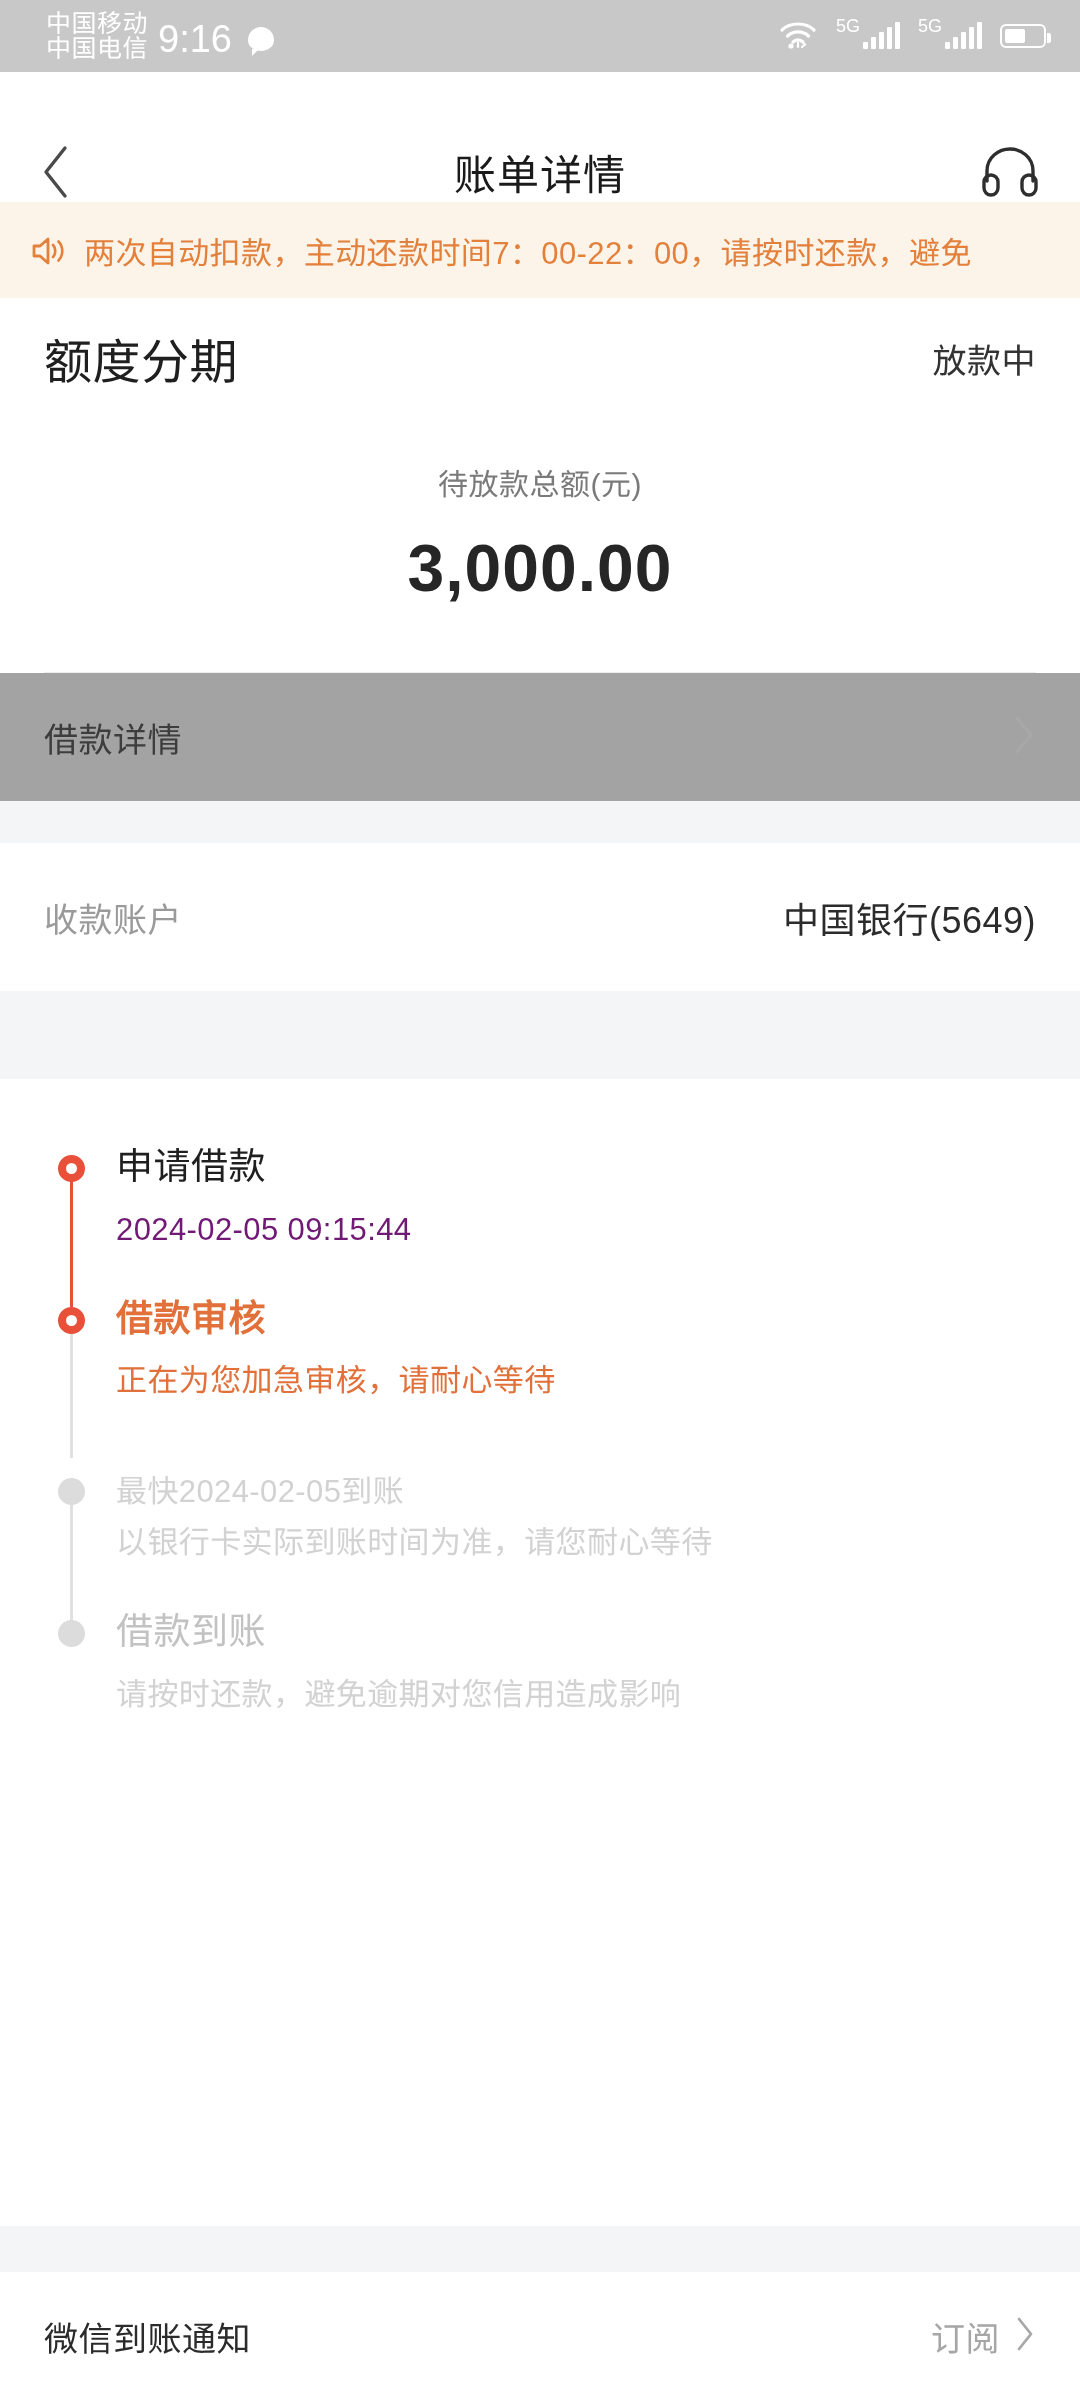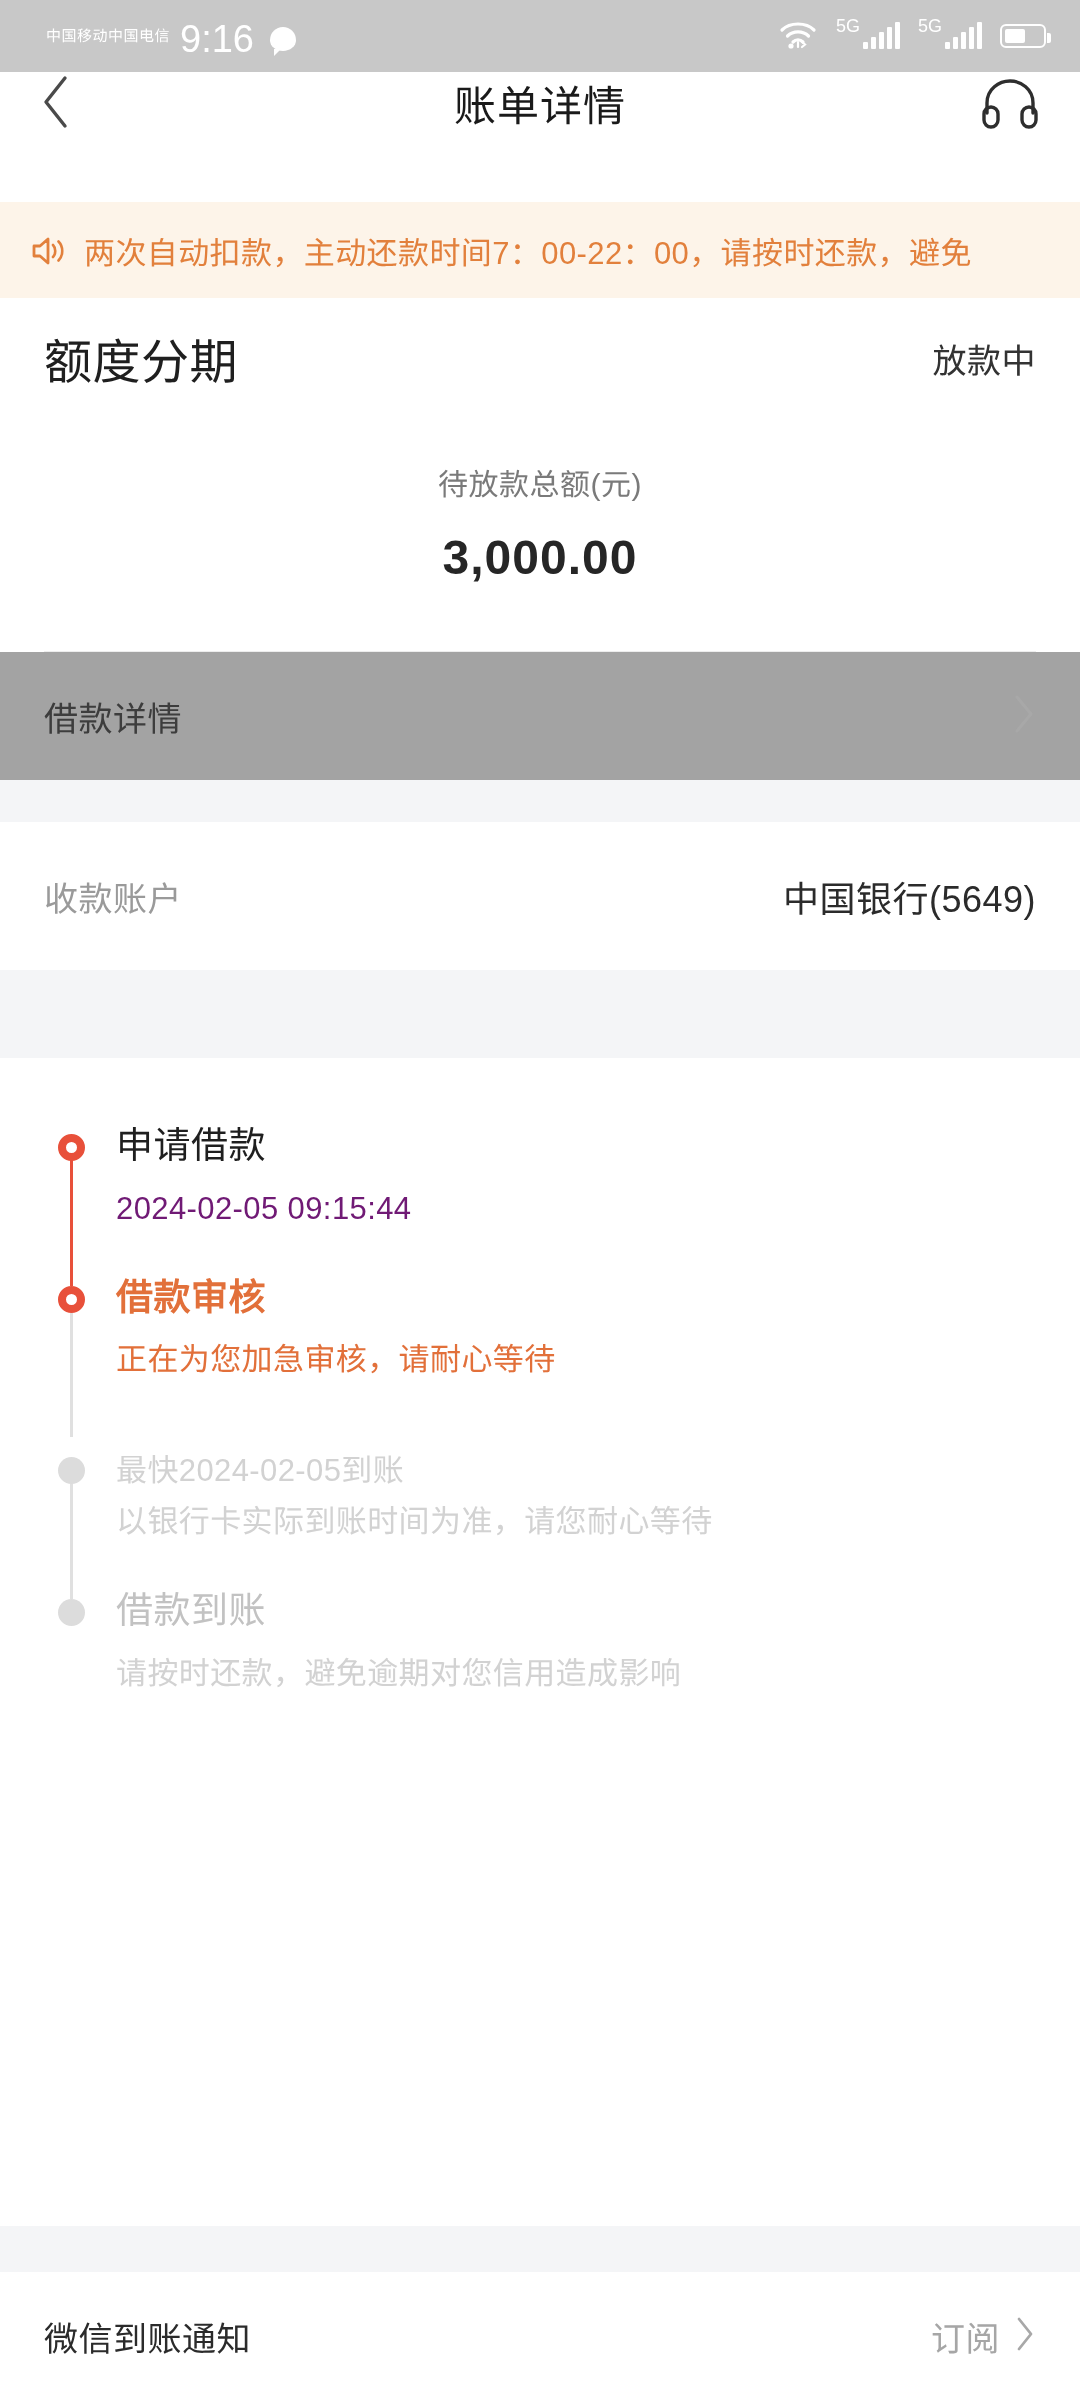--- a/index.html
+++ b/index.html
@@ -20,24 +20,24 @@
   
   .statusbar {
     height:72px; flex:0 0 72px;
     background:#C8C8C8;
     display:flex; align-items:center;
     padding:0 34px 0 46px;
     color:#FFFFFF;
   }
   .sb-left { display:flex; align-items:center; gap:0px; }
   .carriers {
-    display:flex; flex-direction:row;
+    display:flex; flex-direction:column;
     justify-content:center;
     line-height:1.02;
-    font-size:15px;
+    font-size:25px;
     letter-spacing:0.5px;
   }
   .sb-time {
     font-size:38px;
     font-weight:400;
     margin-left:10px;
     letter-spacing:0px;
     position:relative; top:3px;
   }
   .sb-msg {
@@ -88,21 +88,21 @@
   }
   .battery span {
     display:block; height:100%; width:55%;
     background:#FFFFFF; border-radius:2px;
   }
 
   
   .navbar {
     height:130px; flex:0 0 130px;
     background:#FFFFFF;
-    display:flex; align-items:flex-start;
+    display:flex; align-items:flex-end;
     padding:0 39px;
     position:relative;
   }
   .nav-back { width:60px; height:60px; display:flex; align-items:center; justify-content:flex-start; cursor:pointer; }
   .nav-title {
     position:absolute; left:0; right:0;
     text-align:center;
     font-size:42px; color:#1A1A1A;
     font-weight:500;
     letter-spacing:1px;
@@ -135,21 +135,21 @@
   }
   .prod-name { font-size:48px; color:#1F1F1F; font-weight:400; letter-spacing:0.5px; }
   .prod-status { font-size:34px; color:#333333; letter-spacing:0.5px; }
 
   .amount-block {
     text-align:center;
     padding:42px 0 66px;
   }
   .amount-label { font-size:30px; color:#7A7A7A; letter-spacing:0.5px; }
   .amount-value {
-    font-size:48px; color:#262626;
+    font-size:66px; color:#262626;
     font-weight:700; letter-spacing:1px;
     margin-top:26px;
   }
 
   .divider { height:1px; background:#EDEDED; margin:0 44px; }
 
   .row-link {
     display:flex; align-items:center; justify-content:space-between;
     height:128px;
     padding:0 44px;

